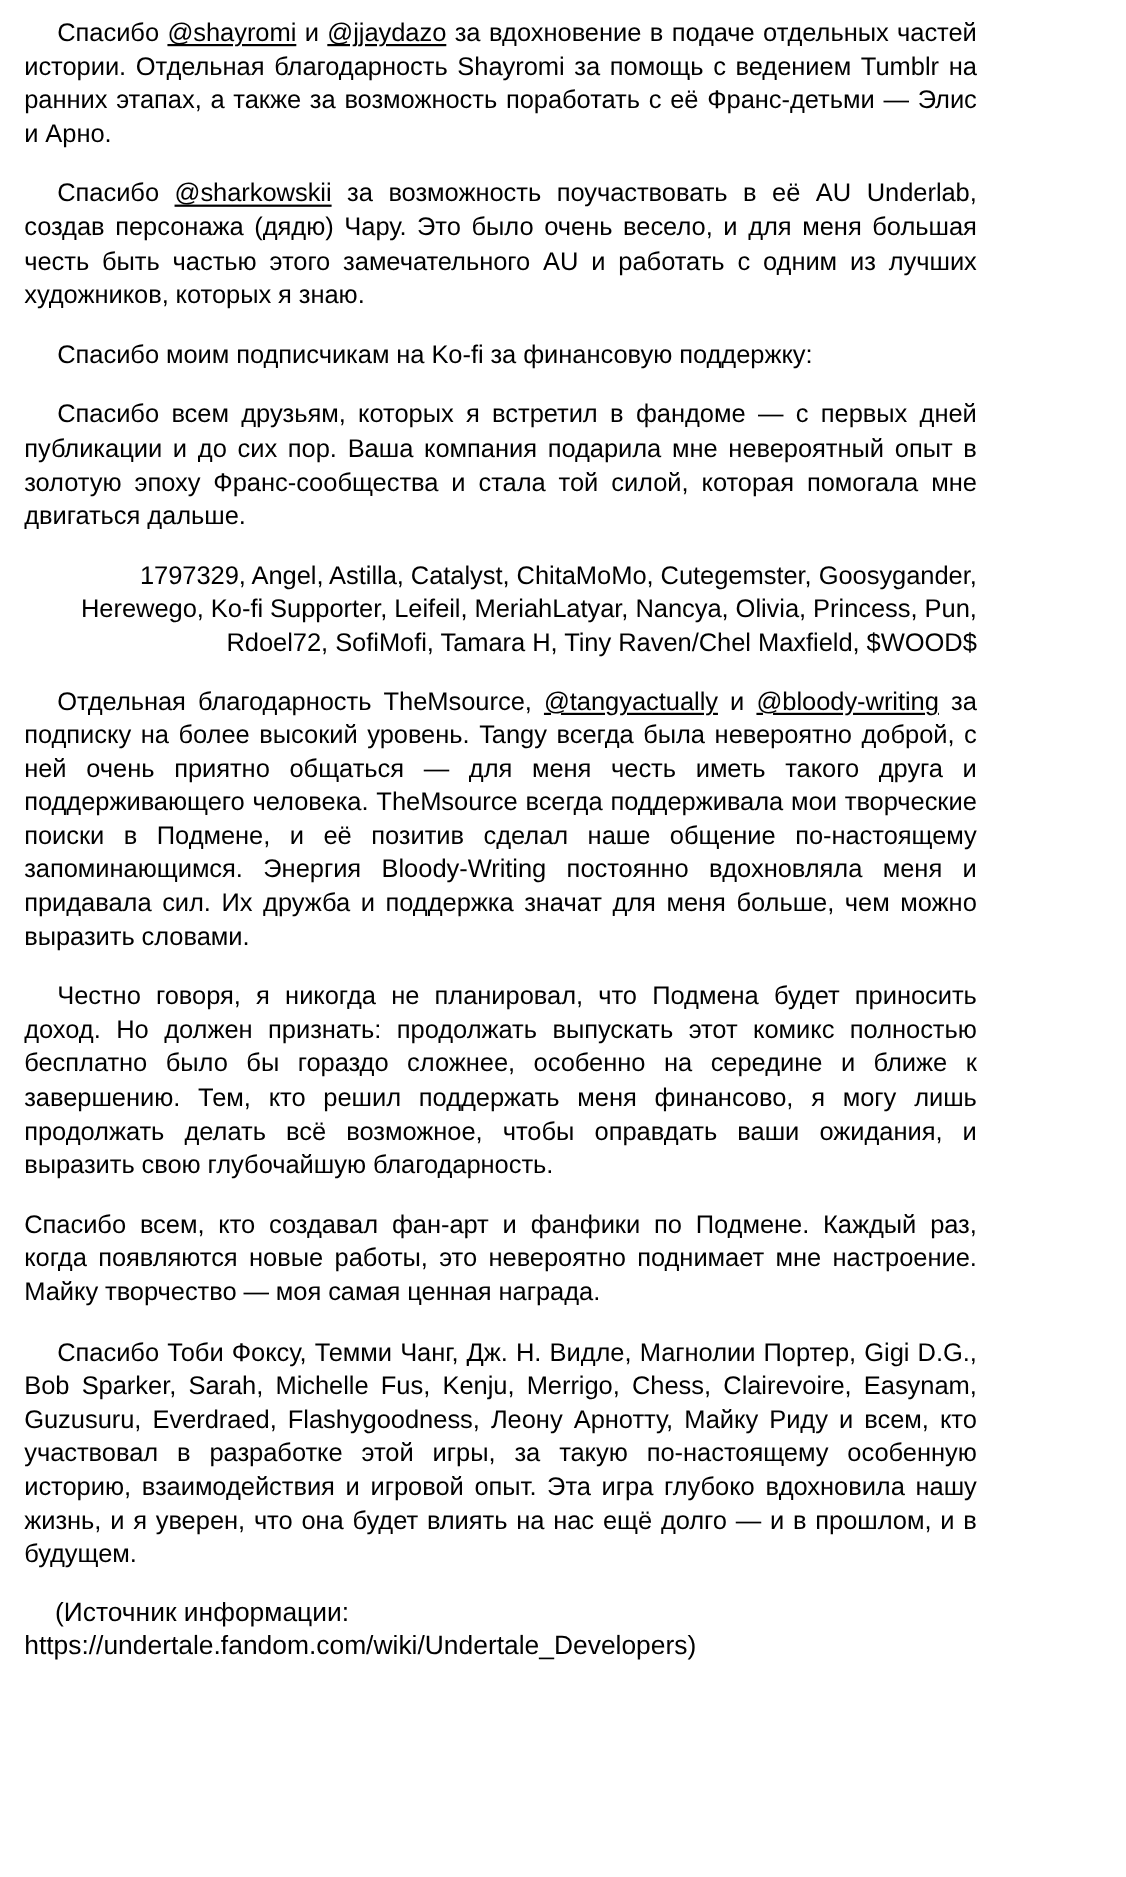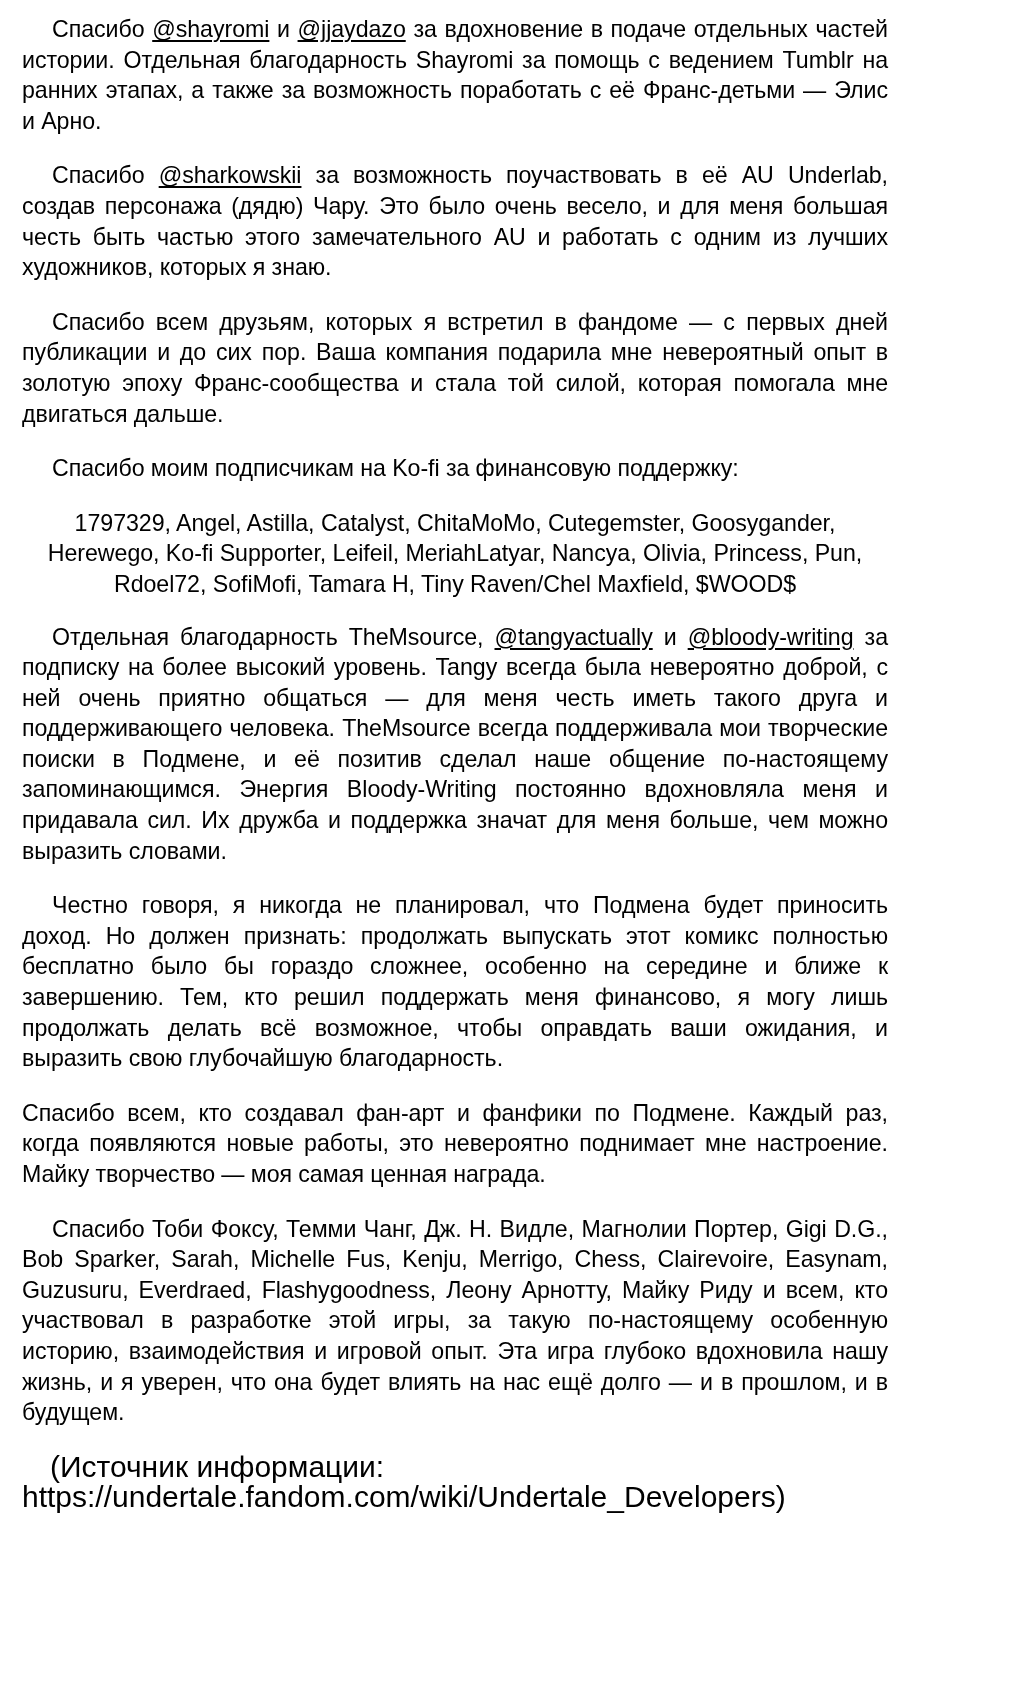--- a/index.html
+++ b/index.html
@@ -45,48 +45,48 @@
 
   .mention {
     text-decoration: underline;
     text-decoration-thickness: 2px;
     text-underline-offset: 3px;
     color: inherit;
   }
   .supporters {
     font-size: 23.2px;
     line-height: 30.6px;
-    text-align: center;
+    text-align: right;
     margin: 2px 0 22px 0;
     text-indent: 0;
     letter-spacing: -0.05px;
   }
   .source {
-    font-size: 30px;
+    font-size: 24px;
     line-height: 30.6px;
     text-align: left;
     text-indent: 28px;
     margin: 0;
   }
   .spacer-top { height: 4px; }
 </style>
 </head>
 <body>
 
 <div class="page">
 
   <div class="spacer-top"></div>
 
   <p class="para indent gap-md"><span>Спасибо </span><span class="mention">@shayromi</span><span> и </span><span class="mention">@jjaydazo</span><span> за вдохновение в подаче отдельных частей истории. Отдельная благодарность Shayromi за помощь с ведением Tumblr на ранних этапах, а также за возможность поработать с её Франс-детьми — Элис и Арно.</span></p>
 
   <p class="para indent gap-md"><span>Спасибо </span><span class="mention">@sharkowskii</span><span> за возможность поучаствовать в её AU Underlab, создав персонажа (дядю) Чару. Это было очень весело, и для меня большая честь быть частью этого замечательного AU и работать с одним из лучших художников, которых я знаю.</span></p>
 
+  <p class="para indent gap-md">Спасибо моим подписчикам на Ko-fi за финансовую поддержку:</p>
+
   <p class="para indent gap-md">Спасибо всем друзьям, которых я встретил в фандоме — с первых дней публикации и до сих пор. Ваша компания подарила мне невероятный опыт в золотую эпоху Франс-сообщества и стала той силой, которая помогала мне двигаться дальше.</p>
-
-  <p class="para indent gap-md">Спасибо моим подписчикам на Ko-fi за финансовую поддержку:</p>
 
   <p class="supporters gap-md">1797329, Angel, Astilla, Catalyst, ChitaMoMo, Cutegemster, Goosygander, Herewego, Ko-fi Supporter, Leifeil, MeriahLatyar, Nancya, Olivia, Princess, Pun, Rdoel72, SofiMofi, Tamara H, Tiny Raven/Chel Maxfield, $WOOD$</p>
 
   <p class="para indent gap-md"><span>Отдельная благодарность TheMsource, </span><span class="mention">@tangyactually</span><span> и </span><span class="mention">@bloody-writing</span><span> за подписку на более высокий уровень. Tangy всегда была невероятно доброй, с ней очень приятно общаться — для меня честь иметь такого друга и поддерживающего человека. TheMsource всегда поддерживала мои творческие поиски в Подмене, и её позитив сделал наше общение по-настоящему запоминающимся. Энергия Bloody-Writing постоянно вдохновляла меня и придавала сил. Их дружба и поддержка значат для меня больше, чем можно выразить словами.</span></p>
 
 
   <p class="para indent gap-md">Честно говоря, я никогда не планировал, что Подмена будет приносить доход. Но должен признать: продолжать выпускать этот комикс полностью бесплатно было бы гораздо сложнее, особенно на середине и ближе к завершению. Тем, кто решил поддержать меня финансово, я могу лишь продолжать делать всё возможное, чтобы оправдать ваши ожидания, и выразить свою глубочайшую благодарность.</p>
 
   <p class="para no-indent gap-md">Спасибо всем, кто создавал фан-арт и фанфики по Подмене. Каждый раз, когда появляются новые работы, это невероятно поднимает мне настроение. Майку творчество — моя самая ценная награда.</p>
 

